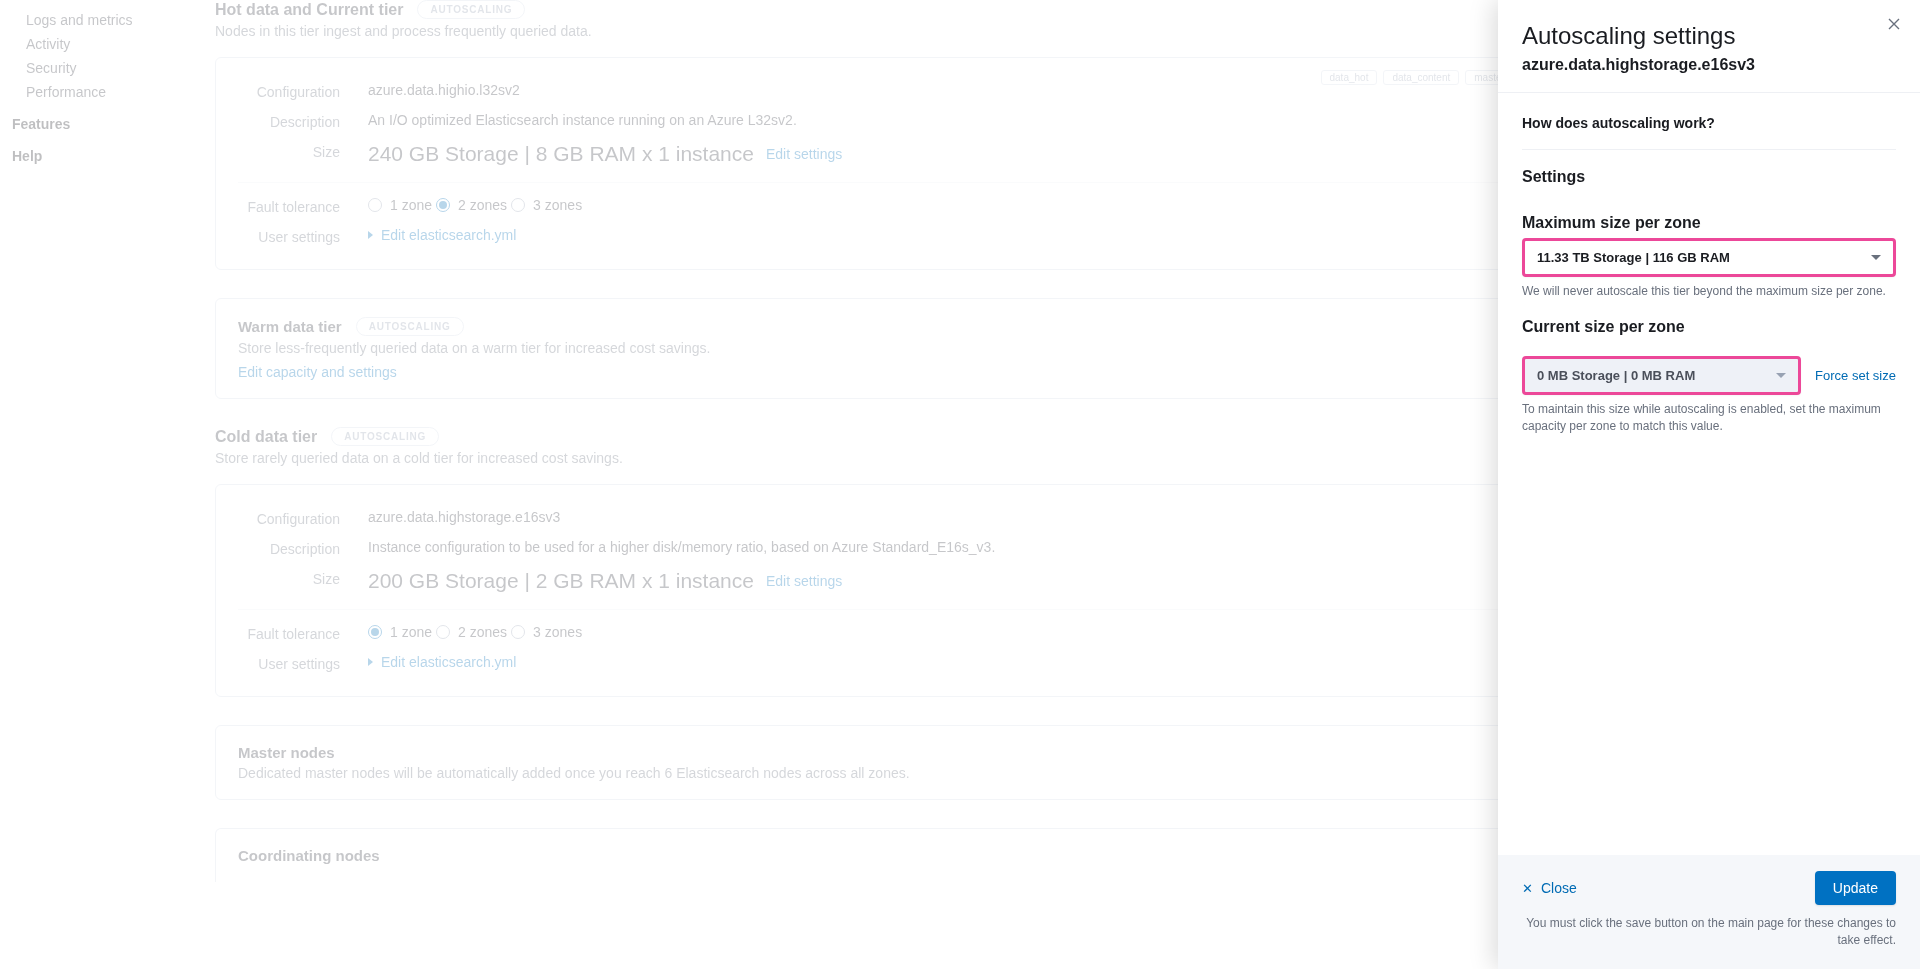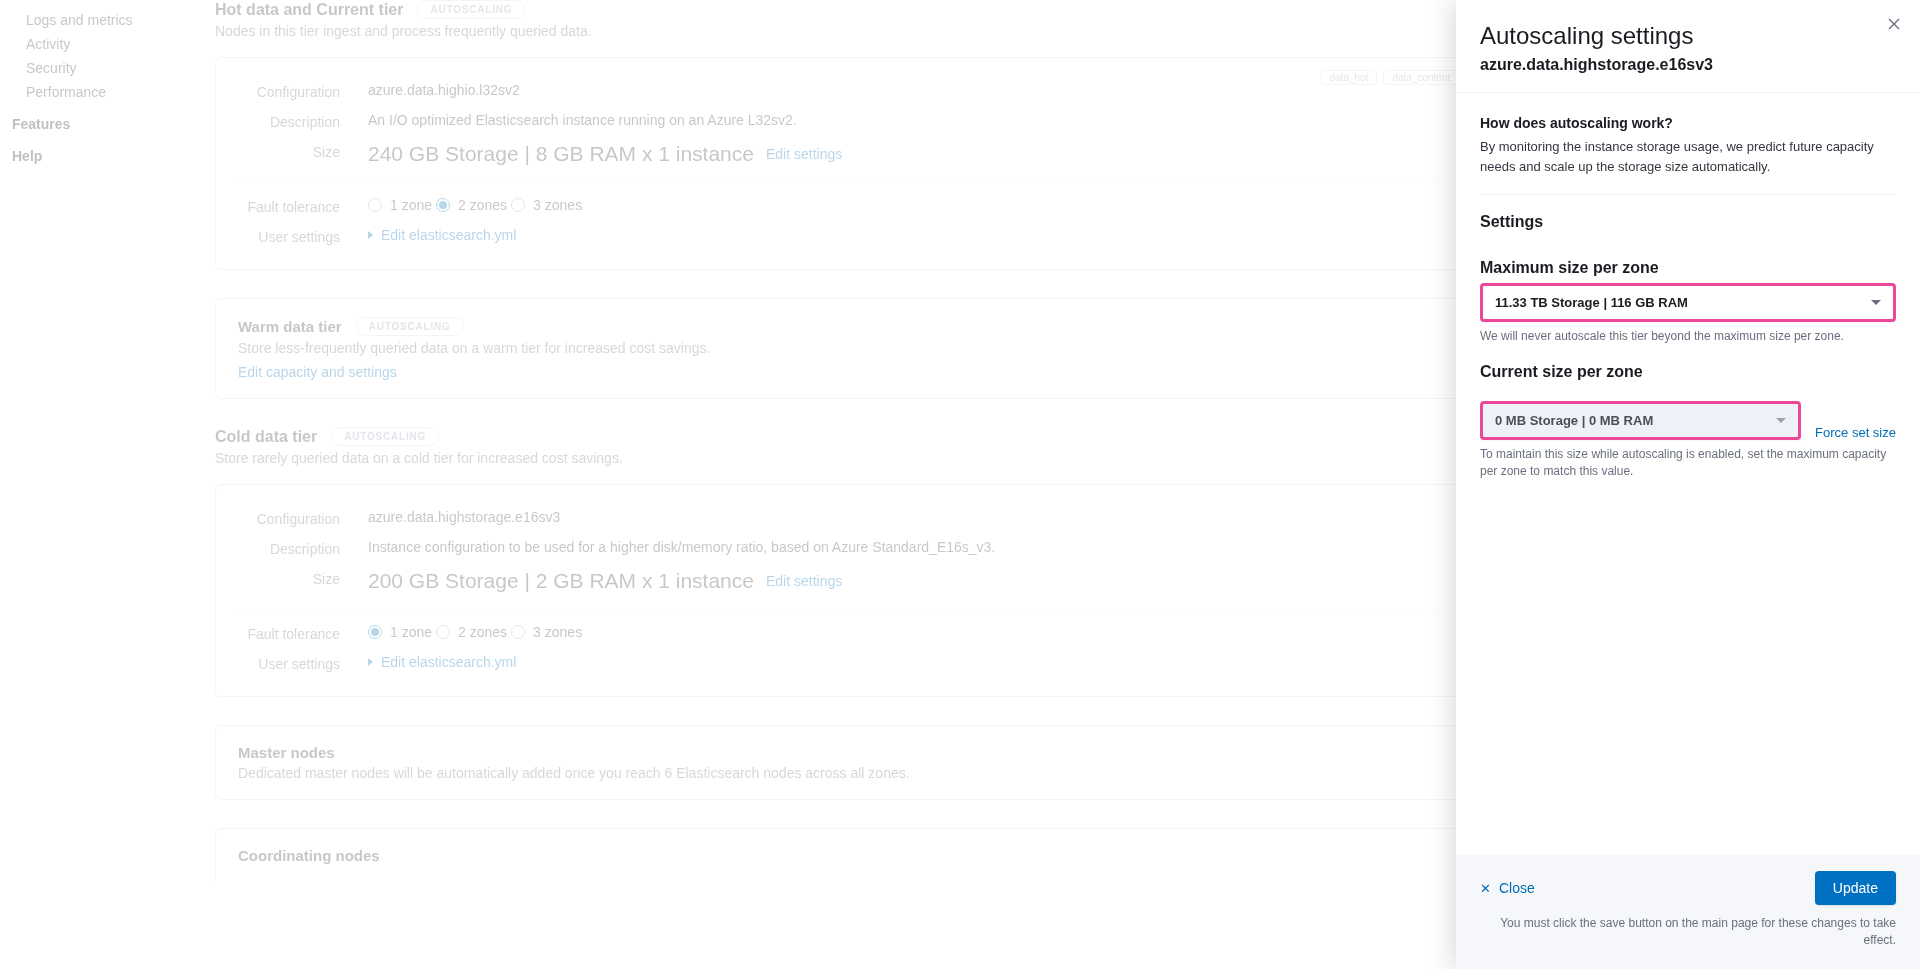--- a/index.html
+++ b/index.html
@@ -45,37 +45,37 @@
 .zone-badge { width: 30px; height: 30px; border-radius: 50%; display: inline-block; }
 .zone-header { font-size: 11px; font-weight: 700; letter-spacing: 0.6px; color: #343741; margin: 14px 0 6px; }
 .arch-card { border: 1px solid #d3dae6; border-radius: 4px; padding: 10px; margin-top: 6px; }
 .arch-title { font-size: 12px; font-weight: 700; margin-bottom: 6px; }
 .arch-dot { width: 12px; height: 12px; border-radius: 50%; display: inline-block; vertical-align: middle; margin-right: 6px; }
 
 
 .dimmer { position: fixed; inset: 0; background: rgba(255,255,255,0.72); pointer-events: none; }
 
 
-.flyout { position: fixed; top: 0; right: 0; width: 464px; height: 100vh; background: #fff; box-shadow: -4px 0 24px rgba(0,0,0,0.15); display: flex; flex-direction: column; z-index: 100; }
+.flyout { position: fixed; top: 0; right: 0; width: 422px; height: 100vh; background: #fff; box-shadow: -4px 0 24px rgba(0,0,0,0.15); display: flex; flex-direction: column; z-index: 100; }
 .flyout-header { padding: 22px 24px 18px; border-bottom: 1px solid #eef0f4; position: relative; }
 .flyout-title { font-size: 24px; font-weight: 400; color: #1a1c21; }
 .flyout-subtitle { font-size: 16px; font-weight: 700; color: #1a1c21; margin-top: 6px; }
 .flyout-close { position: absolute; top: 14px; right: 16px; width: 20px; height: 20px; cursor: pointer; color: #69707d; display: flex; align-items: center; justify-content: center; }
 .flyout-body { padding: 22px 24px; flex: 1; overflow-y: auto; }
 .section-h { font-size: 14px; font-weight: 700; margin-bottom: 6px; }
 .section-p { font-size: 13px; color: #343741; line-height: 1.5; }
 .hr { border: none; border-top: 1px solid #eef0f4; margin: 18px 0; }
 .settings-h { font-size: 16px; font-weight: 700; margin-bottom: 28px; }
 .field-label { font-size: 16px; font-weight: 700; margin-bottom: 6px; }
 .select { border: 3px solid #ec4899; border-radius: 4px; padding: 9px 12px; font-size: 13px; font-weight: 700; display: flex; justify-content: space-between; align-items: center; cursor: pointer; background: #fff; box-shadow: 0 1px 2px rgba(0,0,0,0.04); }
 .select .chev { width: 0; height: 0; border-left: 5px solid transparent; border-right: 5px solid transparent; border-top: 5px solid #69707d; }
 .select.disabled { background: #eef1f7; color: #4a4f5a; cursor: not-allowed; }
 .select.disabled .chev { border-top-color: #98a2b3; }
 .helper { font-size: 12px; color: #69707d; line-height: 1.4; margin-top: 6px; }
-.force-row { display: flex; align-items: flex-end; gap: 14px; margin-top: 20px; }
+.force-row { display: flex; align-items: center; gap: 14px; margin-top: 20px; }
 .force-row .select { flex: 1; }
 .force-link { color: #006bb4; font-size: 13px; cursor: pointer; white-space: nowrap; }
 .field-block { margin-bottom: 18px; }
 
 .flyout-footer { background: #f5f7fa; padding: 16px 24px 20px; }
 .footer-row { display: flex; justify-content: space-between; align-items: center; }
 .close-link { color: #006bb4; display: flex; align-items: center; gap: 8px; cursor: pointer; font-size: 14px; }
 .close-x { font-size: 13px; color: #006bb4; font-weight: 400; }
 .btn-primary { background: #0071c2; color: #fff; border: none; border-radius: 4px; padding: 9px 18px; font-size: 14px; font-weight: 500; cursor: pointer; box-shadow: 0 1px 2px rgba(0,0,0,0.1); margin-left: 16px; }
 .footer-note { font-size: 12px; color: #69707d; text-align: right; margin-top: 10px; line-height: 1.4; }
@@ -276,21 +276,20 @@
     <div class="flyout-title">Autoscaling settings</div>
     <div class="flyout-subtitle">azure.data.highstorage.e16sv3</div>
     <div class="flyout-close">
       <svg width="12" height="12" viewBox="0 0 12 12">
           <path d="M1 1 L11 11 M11 1 L1 11" stroke="#69707d" stroke-width="1.4" fill="none"></path>
         </svg>
     </div>
   </div>
   <div class="flyout-body">
     <div class="section-h">How does autoscaling work?</div>
-    <div class="section-p">By monitoring the instance storage usage, we predict future capacity needs and scale up the storage size automatically.</div>
     <hr class="hr">
     <div class="settings-h">Settings</div>
 
     <div class="field-block">
       <div class="field-label">Maximum size per zone</div>
       <div class="select">
         <span>11.33 TB Storage | 116 GB RAM</span>
         <span class="chev"></span>
       </div>
       <div class="helper">We will never autoscale this tier beyond the maximum size per zone.</div>

